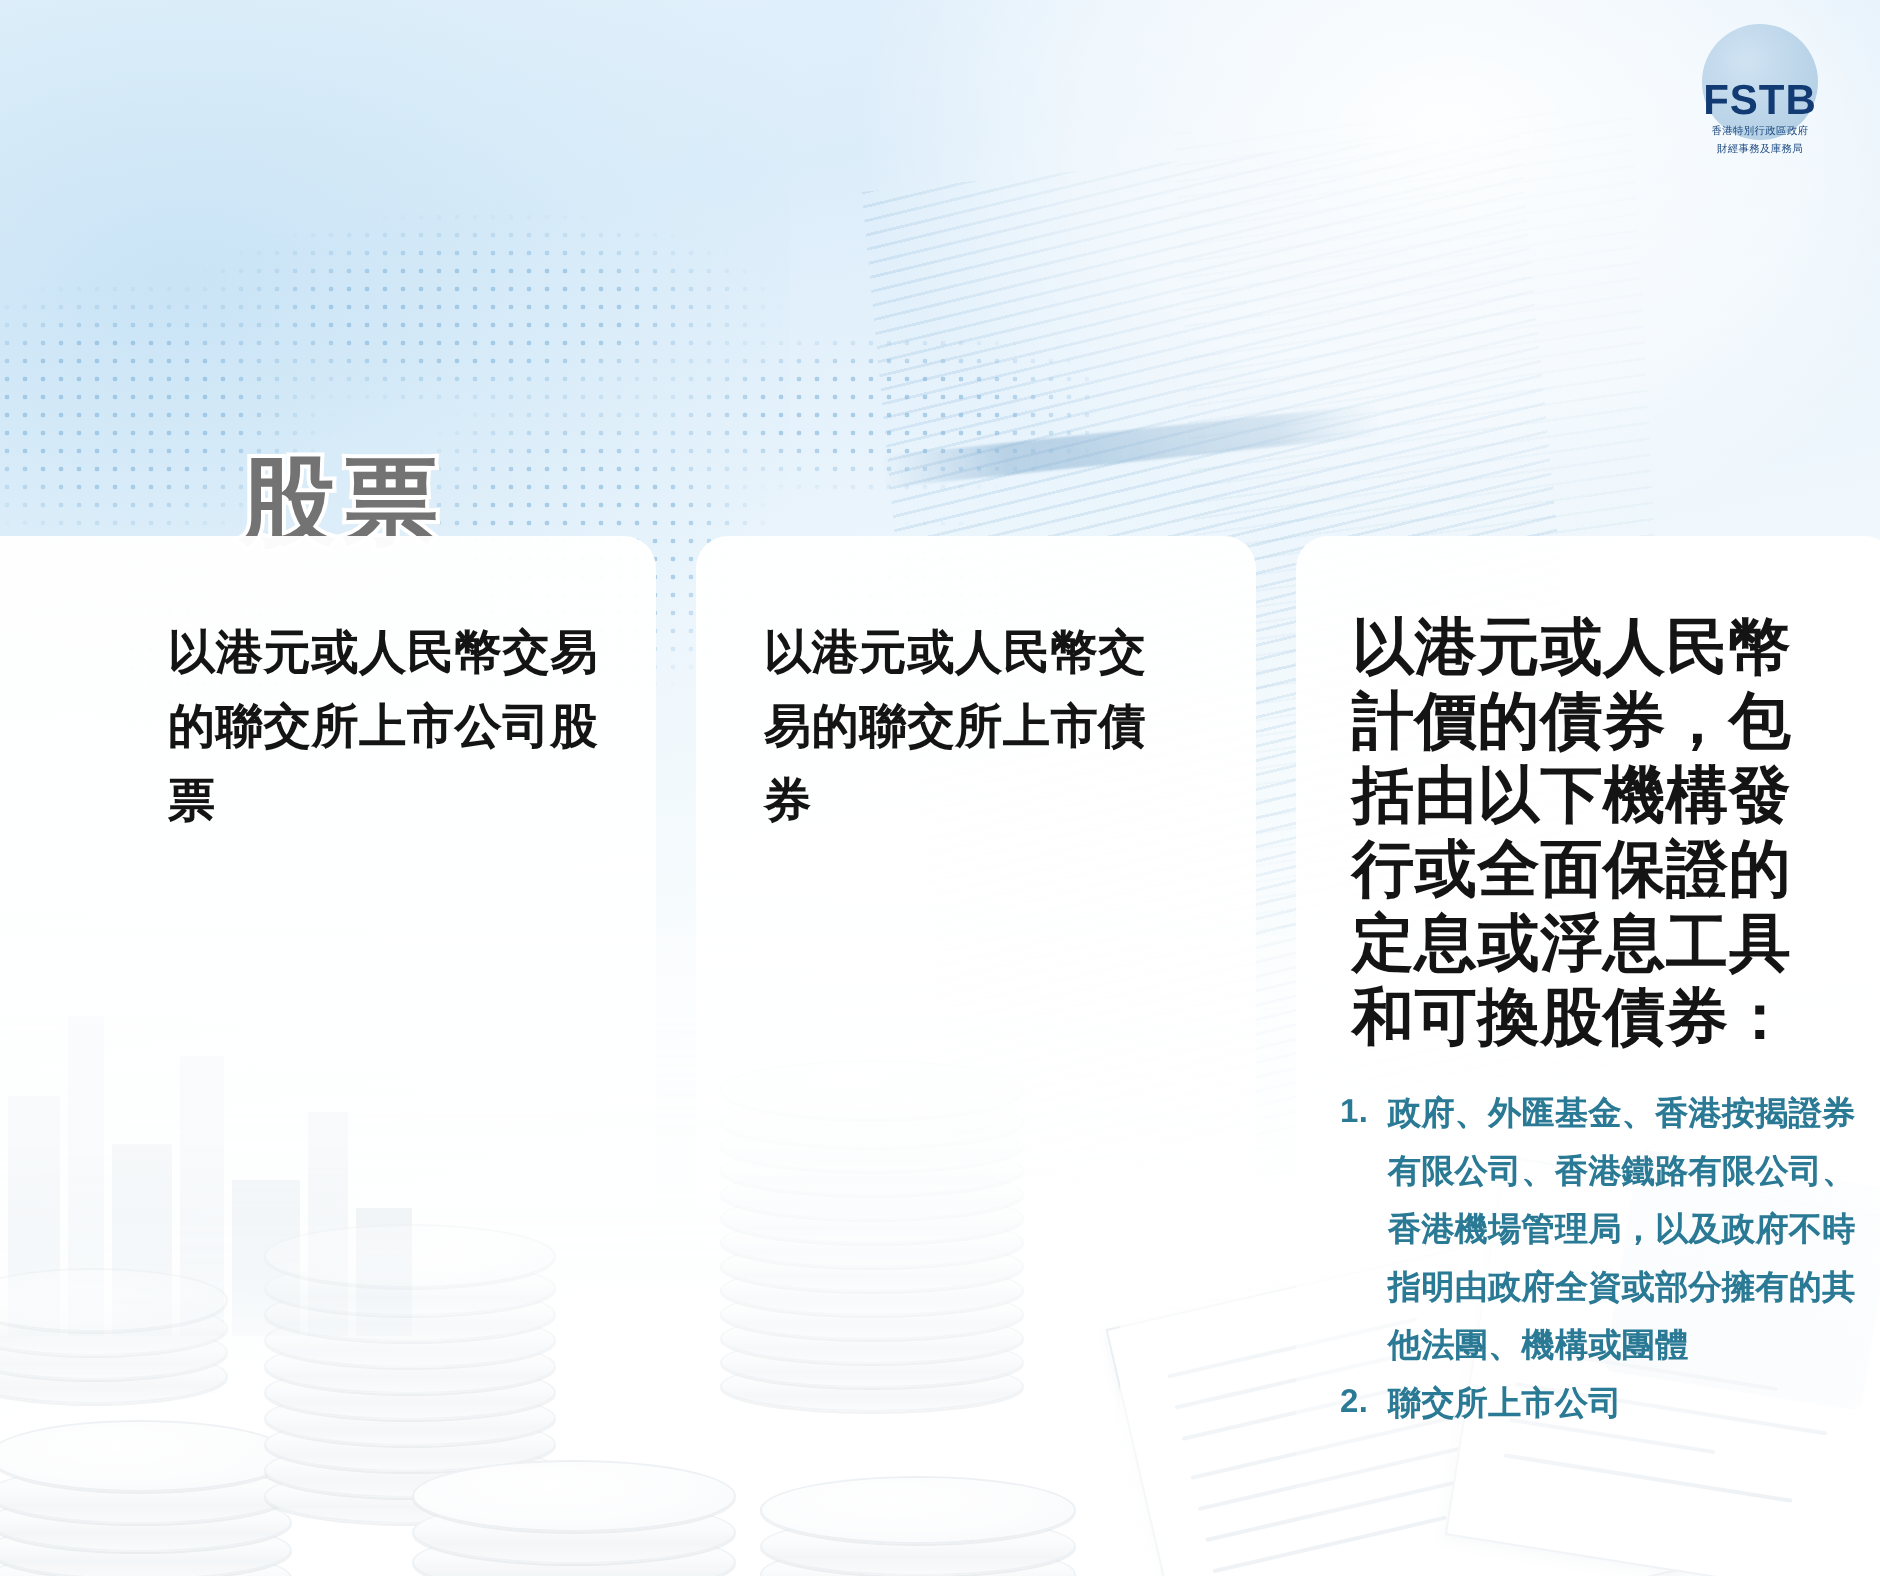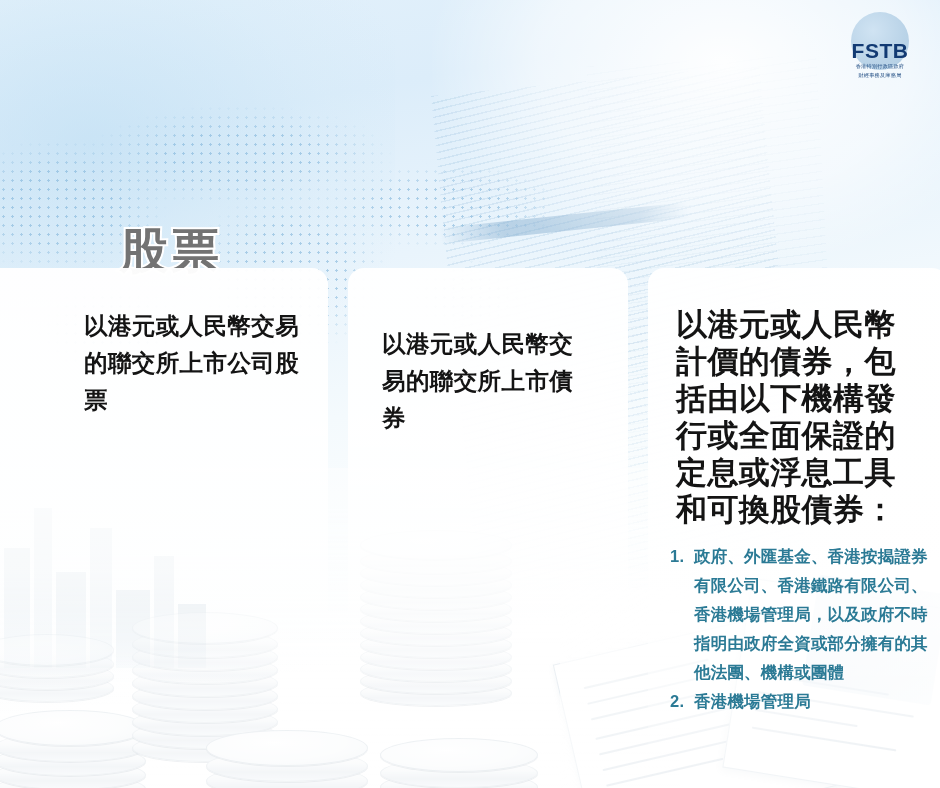--- a/index.html
+++ b/index.html
@@ -305,21 +305,21 @@
   #card-bonds    { left: 648px; top: 268px; width: 300px; height: 500px; }
 
   .card-body {
     position: absolute;
     left: 0; top: 0;
     padding: 28px 24px 0 24px;
     box-sizing: border-box;
     width: 100%;
   }
   #card-stocks .card-body  { padding-left: 96px; padding-right: 18px; padding-top: 30px; }
-  #card-exbonds .card-body { padding-left: 24px; padding-right: 22px; padding-top: 48px; }
+  #card-exbonds .card-body { padding-left: 24px; padding-right: 22px; padding-top: 30px; }
   #card-bonds .card-body   { padding-left: 18px; padding-right: 14px; padding-top: 28px; }
 
   .card-heading {
     font-size: 23.5px;
     font-weight: bold;
     line-height: 37px;
     color: #141414;
     letter-spacing: 0.4px;
     margin: 10px;
   }
@@ -486,18 +486,18 @@
     <div class="card-body">
       <p class="card-heading cjk">以港元或人民幣交易的聯交所上市債券</p>
     </div>
   </div>
 
   <div class="card" id="card-bonds">
     <div class="card-body">
       <p class="card-heading cjk">以港元或人民幣計價的債券，包括由以下機構發行或全面保證的定息或浮息工具和可換股債券：</p>
       <ol class="card-list cjk" id="bonds-list">
           <li>政府、外匯基金、香港按揭證券有限公司、香港鐵路有限公司、香港機場管理局，以及政府不時指明由政府全資或部分擁有的其他法團、機構或團體</li>
-          <li>香港機場管理局</li>
+          <li>聯交所上市公司</li>
         </ol>
     </div>
   </div>
 
 </div>
 
 </body></html>

